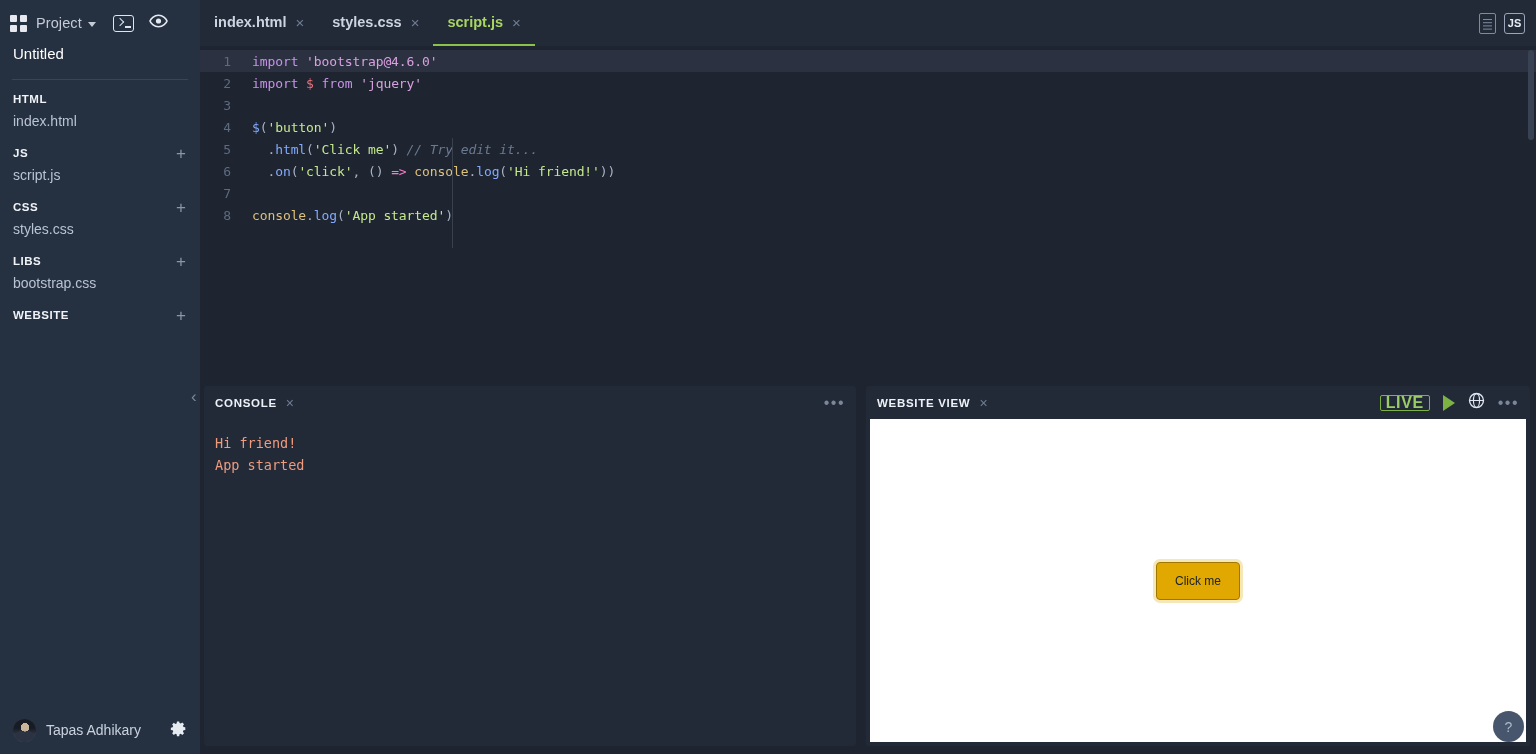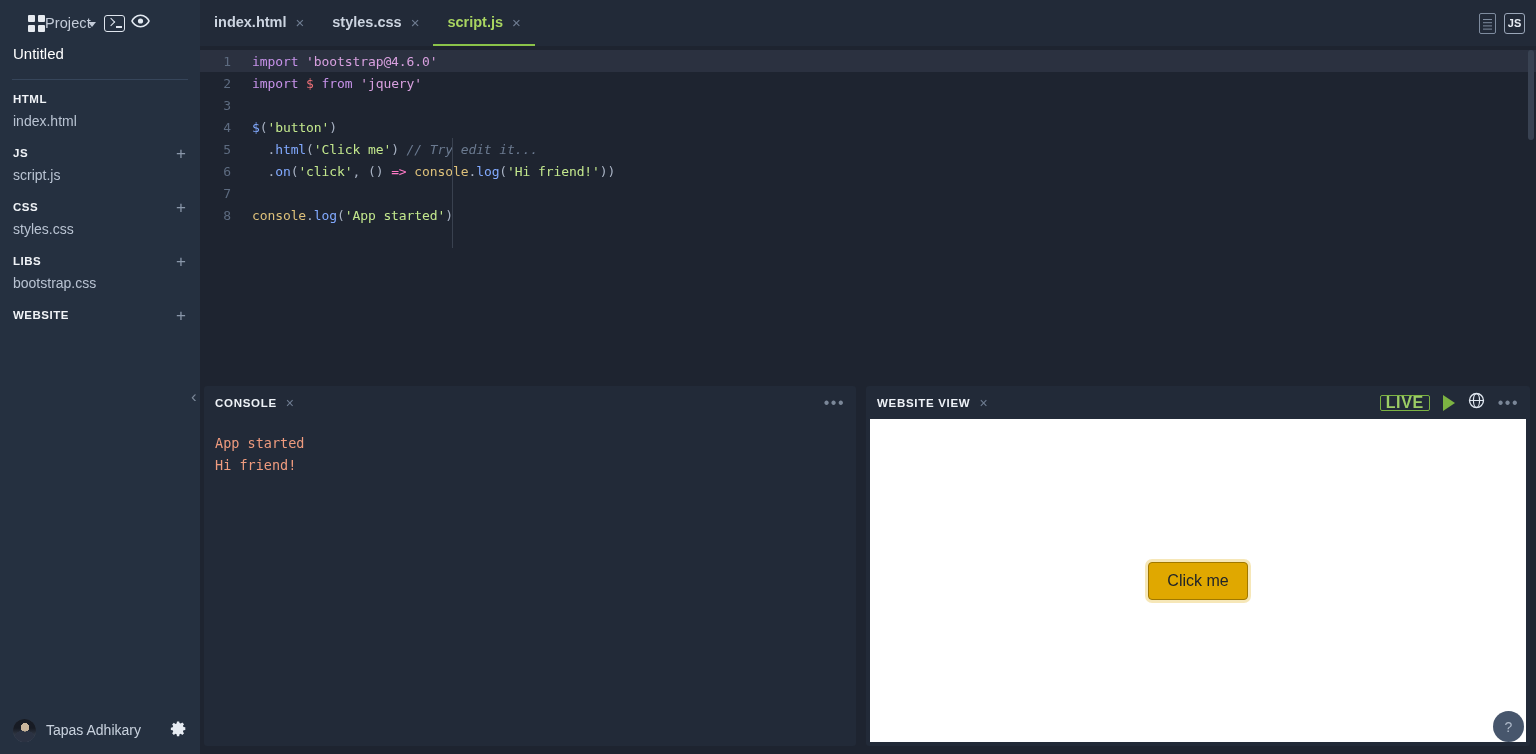--- a/index.html
+++ b/index.html
@@ -24,21 +24,22 @@
     background: #253040;
     display: flex;
     flex-direction: column;
     position: relative;
     flex: 0 0 200px;
   }
   .sidebar-top {
     height: 46px;
     display: flex;
     align-items: center;
-    padding: 0 28px;
+    padding: 0 10px;
+    gap: 9px;
   }
   .grid-icon {
     width: 17px; height: 17px;
     display: grid;
     grid-template-columns: 7px 7px;
     grid-template-rows: 7px 7px;
     gap: 3px;
   }
   .grid-icon i { background: #e6eaf0; display: block; border-radius: 1px; }
   .project-label {
@@ -400,21 +401,21 @@
     display: flex;
     align-items: center;
     justify-content: center;
     min-height: 0;
     position: relative;
   }
   .btn-warning {
     background: #e0a800;
     border: 1px solid #a07800;
     color: #212529;
-    font-size: 16px;
+    font-size: 12px;
     padding: 8px 18px;
     border-radius: 4px;
     font-family: "Liberation Sans", sans-serif;
     cursor: pointer;
     box-shadow: 0 0 0 3px rgba(224,168,0,.28);
     line-height: 20px;
   }
 
   .help-fab {
     position: absolute;
@@ -591,22 +592,22 @@
       <div class="panel panel-console">
         <div class="panel-inner">
           <div class="panel-head">
             <span class="panel-title">CONSOLE</span>
             <span class="panel-close">×</span>
             <span class="panel-head-right">
               <span class="dots">•••</span>
             </span>
           </div>
           <div class="console-body">
+            <div>Hi friend!</div>
             <div>App started</div>
-            <div>Hi friend!</div>
           </div>
         </div>
       </div>
 
       <div class="panel panel-web">
         <div class="panel-inner">
           <div class="panel-head">
             <span class="panel-title">WEBSITE VIEW</span>
             <span class="panel-close">×</span>
             <span class="panel-head-right">

